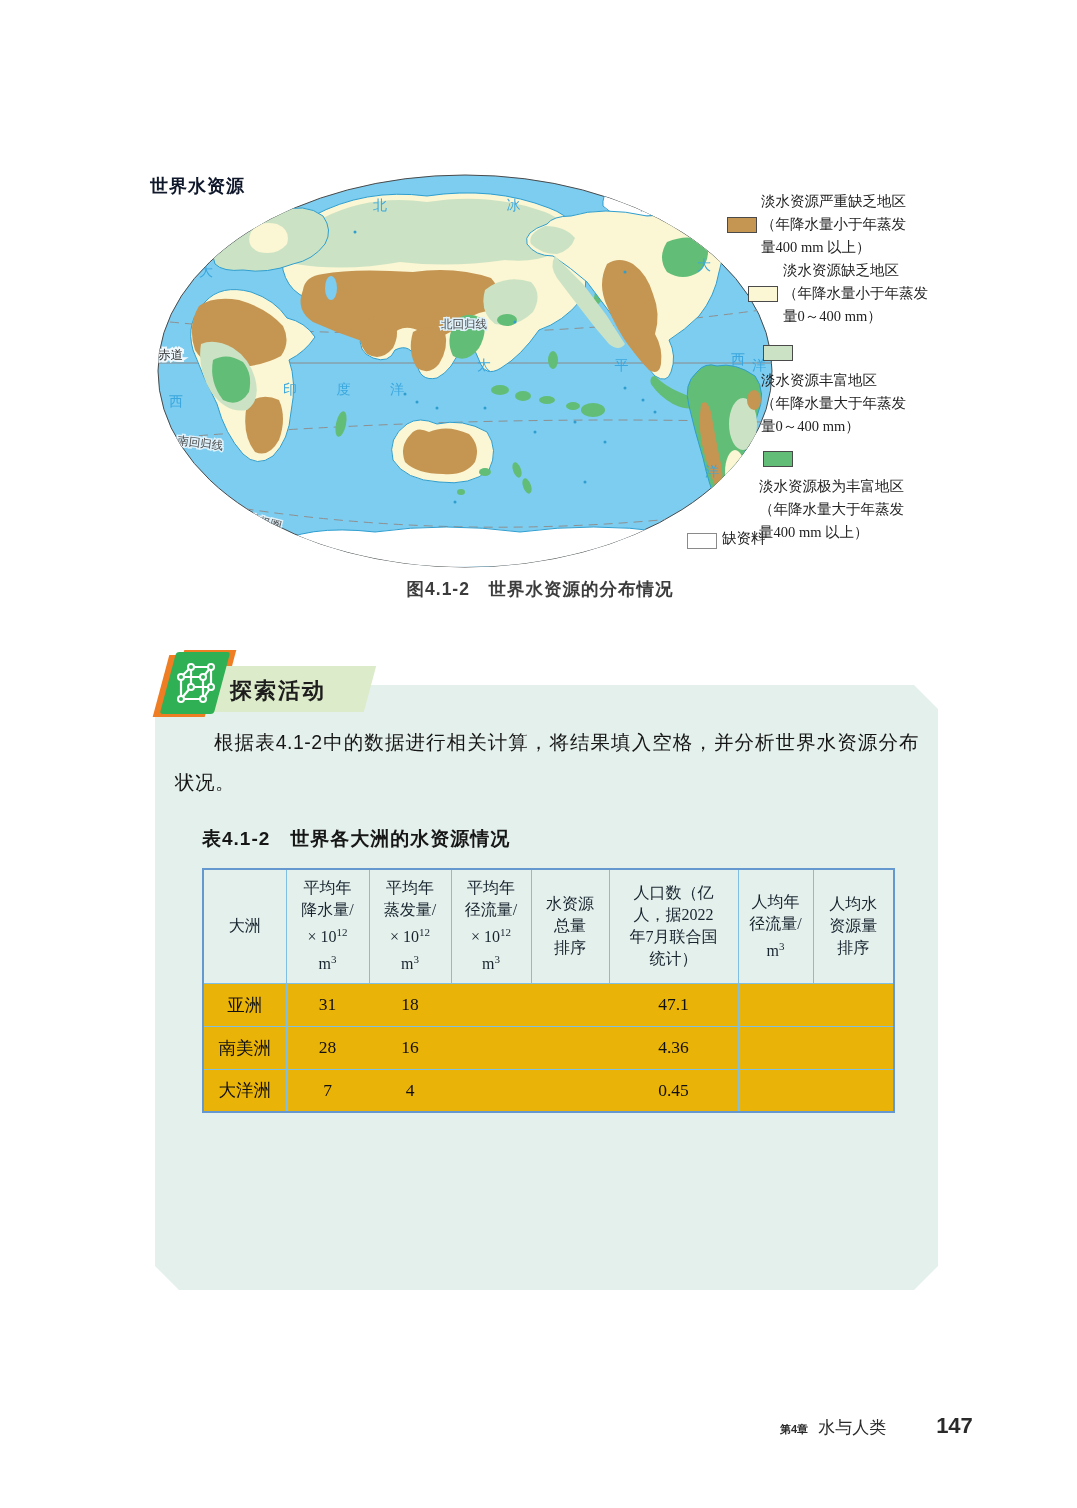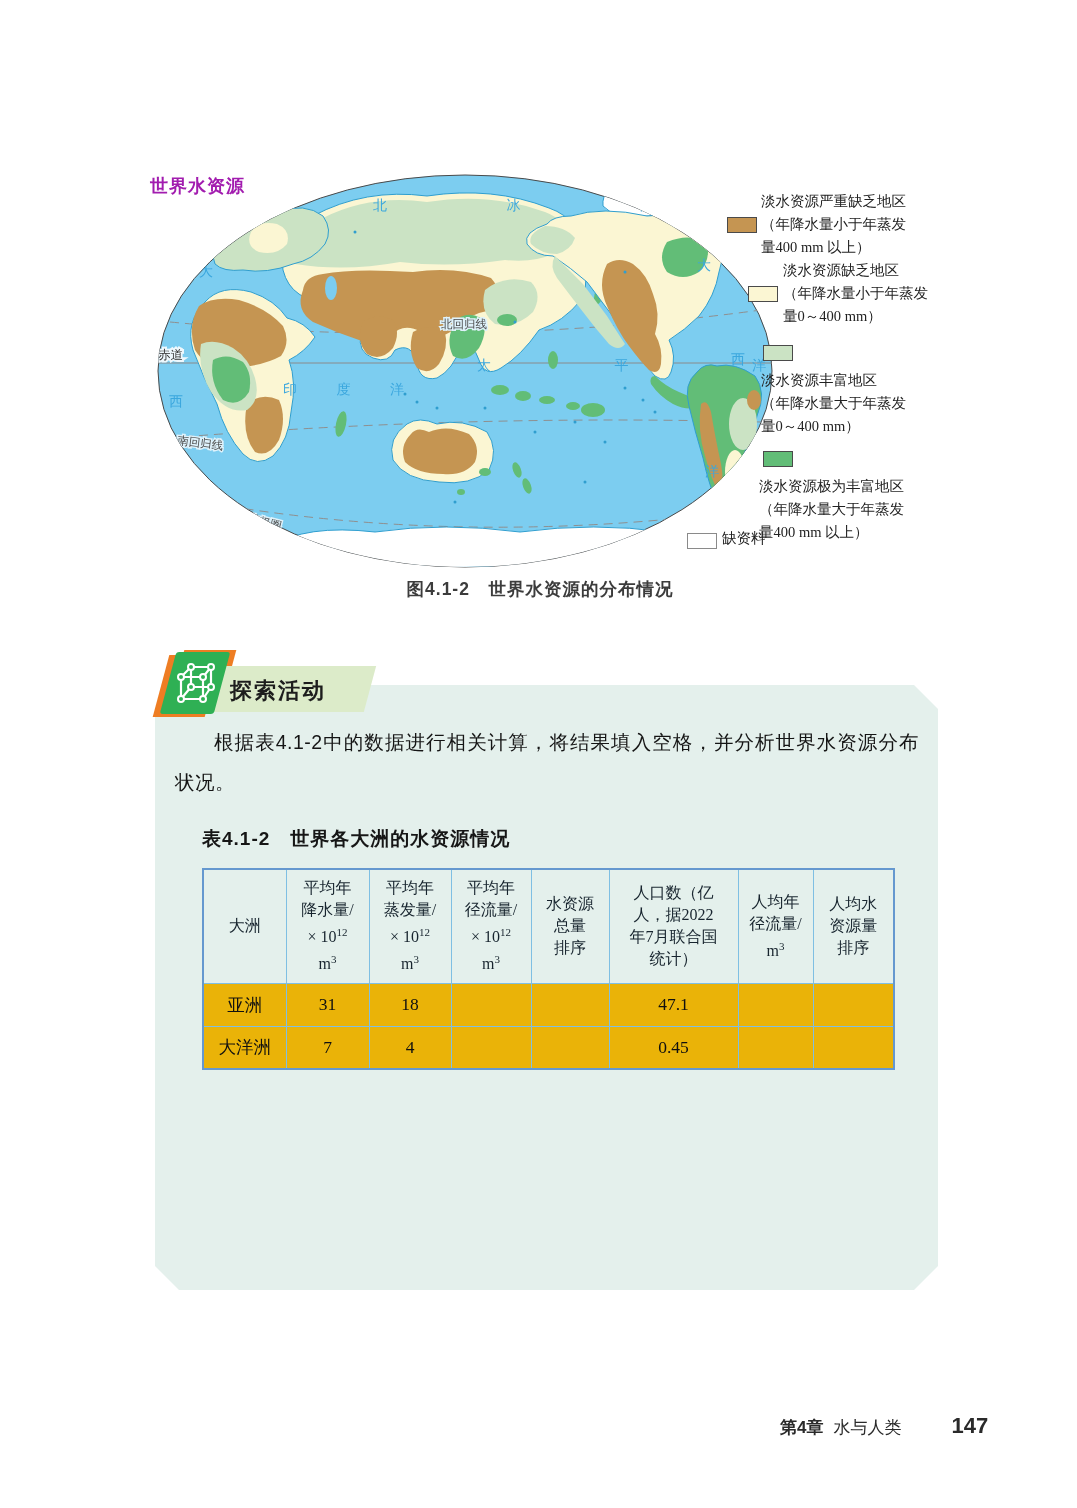--- a/index.html
+++ b/index.html
@@ -5,21 +5,21 @@
   * { margin:0; padding:0; box-sizing:border-box; }
   html,body { background:#ffffff; }
   body {
     width:1077px; height:1508px; position:relative;
     font-family:"Liberation Sans", sans-serif;
     color:#1c1c1c; overflow:hidden;
   }
   .abs { position:absolute; }
 
   
-  .map-title { left:150px; top:174px; font-size:18px; font-weight:bold; color:#a21caf; letter-spacing:1px; }
+  .map-title { left:150px; top:174px; font-size:18px; font-weight:bold; color:#0f172a; letter-spacing:1px; }
   #map-wrap { left:155px; top:172px; width:620px; height:400px; }
   .coast { stroke:#2f9ecf; stroke-width:1; }
   .f-ocean { fill:#7ccdf0; }
   .f-brown { fill:#c59552; }
   .f-cream { fill:#fbf6d3; }
   .f-pg    { fill:#cbe3c4; }
   .f-g     { fill:#62bd77; }
   .f-white { fill:#ffffff; }
   .grat { fill:none; stroke:#8f8f8f; stroke-width:1; stroke-dasharray:9 6; }
   .grat-solid { fill:none; stroke:#8a8a8a; stroke-width:1; }
@@ -59,21 +59,21 @@
     font-family:"Liberation Serif", serif; }
   table.data th, table.data td { border:1.5px solid #7fbfe3; text-align:center; vertical-align:middle; }
   table.data { border:2px solid #6598cf; }
   table.data thead th { height:114px; background:transparent; font-weight:normal;
     font-size:16px; line-height:22px; color:#17242e; padding:2px 1px; }
   table.data tbody td { height:43px; background:#eab308; font-size:17.5px; color:#101010; }
   sup.s { font-size:11px; }
 
   
   .footer { left:780px; top:1413px; display:flex; align-items:baseline; color:#2a2a2a; }
-  .foot-ch { font-weight:bold; font-size:17px; }
+  .foot-ch { font-weight:bold; font-size:11px; }
   .foot-ti { font-size:17px; margin-left:10px; }
   .foot-pg { font-weight:bold; font-size:22px; margin-left:50px; }
 </style>
 </head>
 <body>
 
 <div class="abs map-title">世界水资源</div>
 
 <div class="abs" id="map-wrap">
 <svg width="620" height="400" viewBox="0 0 620 400">
@@ -326,20 +326,30 @@
       <td>亚洲</td>
       <td>31</td>
       <td>18</td>
       <td></td>
       <td></td>
       <td>47.1</td>
       <td></td>
       <td></td>
     </tr>
     <tr>
+      <td>南美洲</td>
+      <td>28</td>
+      <td>16</td>
+      <td></td>
+      <td></td>
+      <td>4.36</td>
+      <td></td>
+      <td></td>
+    </tr>
+    <tr>
       <td>大洋洲</td>
       <td>7</td>
       <td>4</td>
       <td></td>
       <td></td>
       <td>0.45</td>
       <td></td>
       <td></td>
     </tr>
   </tbody>

